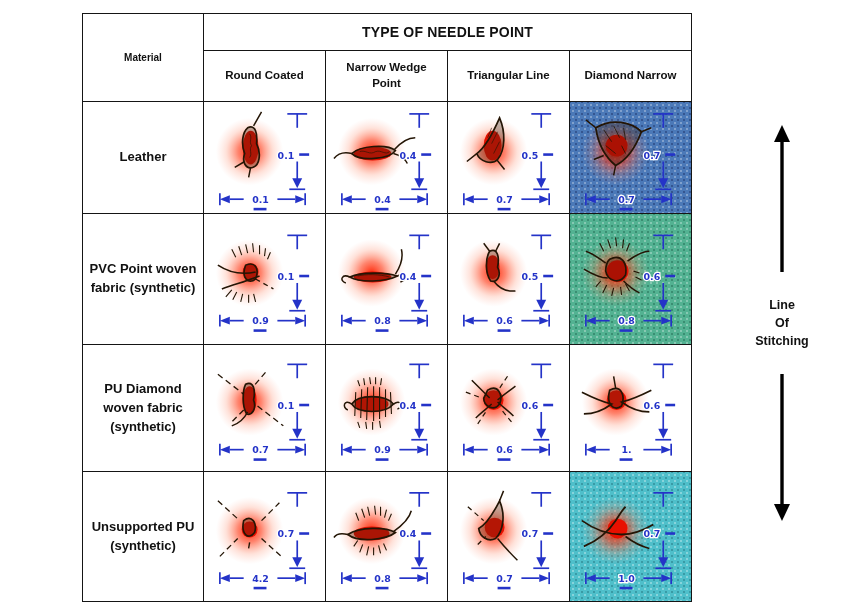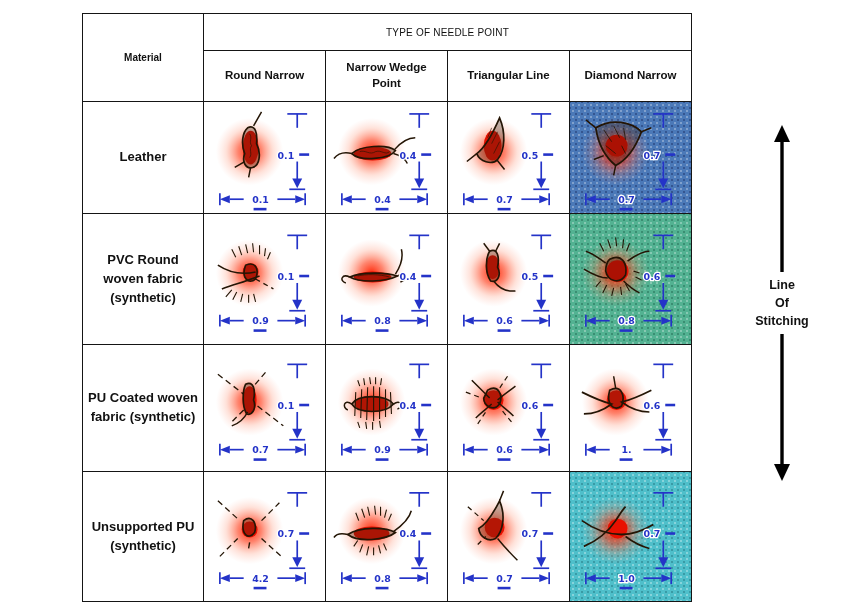--- a/index.html
+++ b/index.html
@@ -5,21 +5,21 @@
   html,body{margin:0;padding:0;background:#fff;}
   .page{position:relative;width:850px;height:607px;background:#ffffff;overflow:hidden;
         font-family:"Liberation Sans",sans-serif;color:#111;}
   .tablewrap{position:absolute;left:82px;top:13px;}
   table{border-collapse:collapse;table-layout:fixed;width:609px;background:#fff;}
   col.mcol{width:121px;} col.ncol{width:122px;}
   th,td{border:1.7px solid #151515;padding:0;vertical-align:middle;text-align:center;}
   thead tr.grouprow th{height:36px;}
   thead tr.subrow th{height:46px;}
   th.material-h{font-size:10px;font-weight:bold;}
-  th.group-h{font-size:10px;font-weight:normal;letter-spacing:.2px;}
+  th.group-h{font-size:14px;font-weight:bold;letter-spacing:.2px;}
   th.sub-h{font-size:11.5px;font-weight:bold;line-height:1.35;padding:2px 10px;}
   tbody th.mat{font-size:13px;font-weight:bold;line-height:1.45;padding:0 4px;
                word-wrap:break-word;overflow-wrap:break-word;}
   tbody tr:nth-child(1) td,tbody tr:nth-child(1) th{height:110px;}
   tbody tr:nth-child(2) td,tbody tr:nth-child(2) th{height:130px;}
   tbody tr:nth-child(3) td,tbody tr:nth-child(3) th{height:126px;}
   tbody tr:nth-child(4) td,tbody tr:nth-child(4) th{height:129px;}
   .imgwrap{width:100%;height:100%;position:relative;background:#fff;text-align:center;}
   .imgwrap svg{display:block;width:100%;height:100%;}
   .bg-blue{background-color:#4b79b8;
@@ -28,21 +28,21 @@
     background-size:6px 6px,6px 6px;background-position:0 0,3px 3px;}
   .bg-green{background-color:#53b292;
     background-image:radial-gradient(rgba(255,255,255,.30) 1px,transparent 1.4px),
                      radial-gradient(rgba(0,60,40,.30) 1px,transparent 1.4px);
     background-size:6px 6px,6px 6px;background-position:0 0,3px 3px;}
   .bg-teal{background-color:#4fbfca;
     background-image:radial-gradient(rgba(255,255,255,.32) 1px,transparent 1.4px),
                      radial-gradient(rgba(0,60,70,.28) 1px,transparent 1.4px);
     background-size:6px 6px,6px 6px;background-position:0 0,3px 3px;}
   .stitch-annotation{position:absolute;left:724px;top:124px;width:116px;
-    display:flex;flex-direction:column;align-items:center;gap:4px;}
+    display:flex;flex-direction:column;align-items:center;gap:24px;}
   .stitch-label{font-size:12.5px;font-weight:bold;text-align:center;line-height:1.45;}
   .stitch-label span{display:block;}
 </style>
 </head>
 <body>
 
 <div class="page">
 
   <svg width="0" height="0" style="position:absolute">
     <defs>
@@ -63,21 +63,21 @@
           <col class="ncol">
           <col class="ncol">
           <col class="ncol">
       </colgroup>
       <thead>
         <tr class="grouprow">
           <th class="material-h" rowspan="2">Material</th>
           <th class="group-h" colspan="4">TYPE OF NEEDLE POINT</th>
         </tr>
         <tr class="subrow">
-          <th class="sub-h">Round Narrow</th>
+          <th class="sub-h">Round Coated</th>
           <th class="sub-h">Narrow Wedge Point</th>
           <th class="sub-h">Triangular Line</th>
           <th class="sub-h">Diamond Narrow</th>
         </tr>
       </thead>
       <tbody id="tbody">
           <tr>
             <th class="mat">Leather</th>
             <td>
               <div class="imgwrap">
@@ -202,21 +202,21 @@
     </g>
     <g stroke="#2433c8" stroke-width="2.6" fill="none">
       <path d="M96,53 H106"></path>
                     <path d="M50,108 H63"></path>
     </g>
   </svg>
               </div>
             </td>
           </tr>
           <tr>
-            <th class="mat">PVC Round woven fabric (synthetic)</th>
+            <th class="mat">PVC Point woven fabric (synthetic)</th>
             <td>
               <div class="imgwrap">
                 <svg viewBox="0 0 122 112" preserveAspectRatio="xMidYMid meet">
     <circle cx="46" cy="50" r="34" fill="url(#glowGrad)"></circle>
     <ellipse cx="47" cy="49" rx="8" ry="9" fill="#e01000"></ellipse>
   <path d="M42,42 C52,38 56,46 52,56 C45,62 37,55 42,42 Z" fill="rgba(60,35,15,.30)" stroke="#241505" stroke-width="1.6"></path>
   <path d="M14,42 C26,50 38,52 52,49 M18,66 C32,61 44,58 56,53" stroke="#241505" stroke-width="1.6" fill="none"></path>
   <path d="M52,56 L70,66" stroke="#241505" stroke-width="1.3" stroke-dasharray="5,4" fill="none"></path>
   <path d="M28,26 L32,34 M35,23 L38,32 M42,21 L44,30 M49,20 L50,29 M56,22 L56,31 M62,25 L61,33 M67,29 L64,36" stroke="#241505" stroke-width="1.1" fill="none"></path>
   <path d="M22,74 L28,67 M29,77 L33,69 M37,79 L39,71 M45,80 L45,72 M52,79 L50,71" stroke="#241505" stroke-width="1.1" fill="none"></path>
@@ -335,21 +335,21 @@
     </g>
     <g stroke="#2433c8" stroke-width="2.6" fill="none">
       <path d="M96,53 H106"></path>
                     <path d="M50,108 H63"></path>
     </g>
   </svg>
               </div>
             </td>
           </tr>
           <tr>
-            <th class="mat">PU Coated woven fabric (synthetic)</th>
+            <th class="mat">PU Diamond woven fabric (synthetic)</th>
             <td>
               <div class="imgwrap">
                 <svg viewBox="0 0 122 112" preserveAspectRatio="xMidYMid meet">
     <circle cx="46" cy="50" r="34" fill="url(#glowGrad)"></circle>
     <ellipse cx="46" cy="48" rx="7" ry="14" fill="#e01000"></ellipse>
   <path d="M42,32 C50,28 52,38 50,48 C53,56 49,64 43,62 C38,54 39,38 42,32 Z" fill="rgba(60,35,15,.32)" stroke="#241505" stroke-width="1.7"></path>
   <path d="M14,22 L40,42 M54,54 L80,74" stroke="#241505" stroke-width="1.3" stroke-dasharray="6,4" fill="none"></path>
   <path d="M62,20 L50,34 M40,58 L26,72" stroke="#241505" stroke-width="1.3" stroke-dasharray="6,4" fill="none"></path>
   <path d="M44,60 C40,68 34,72 28,74" stroke="#241505" stroke-width="1.5" fill="none"></path>
     <g stroke="#2433c8" stroke-width="1.7" fill="none">

